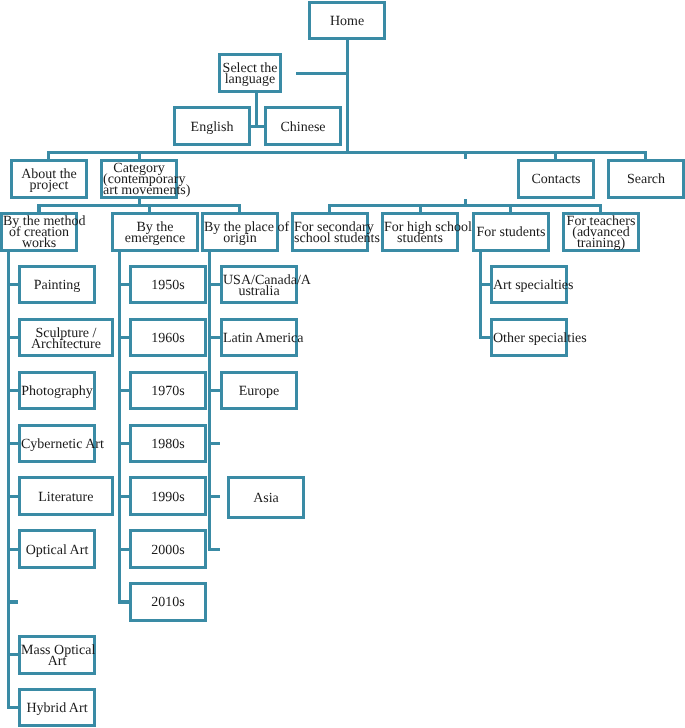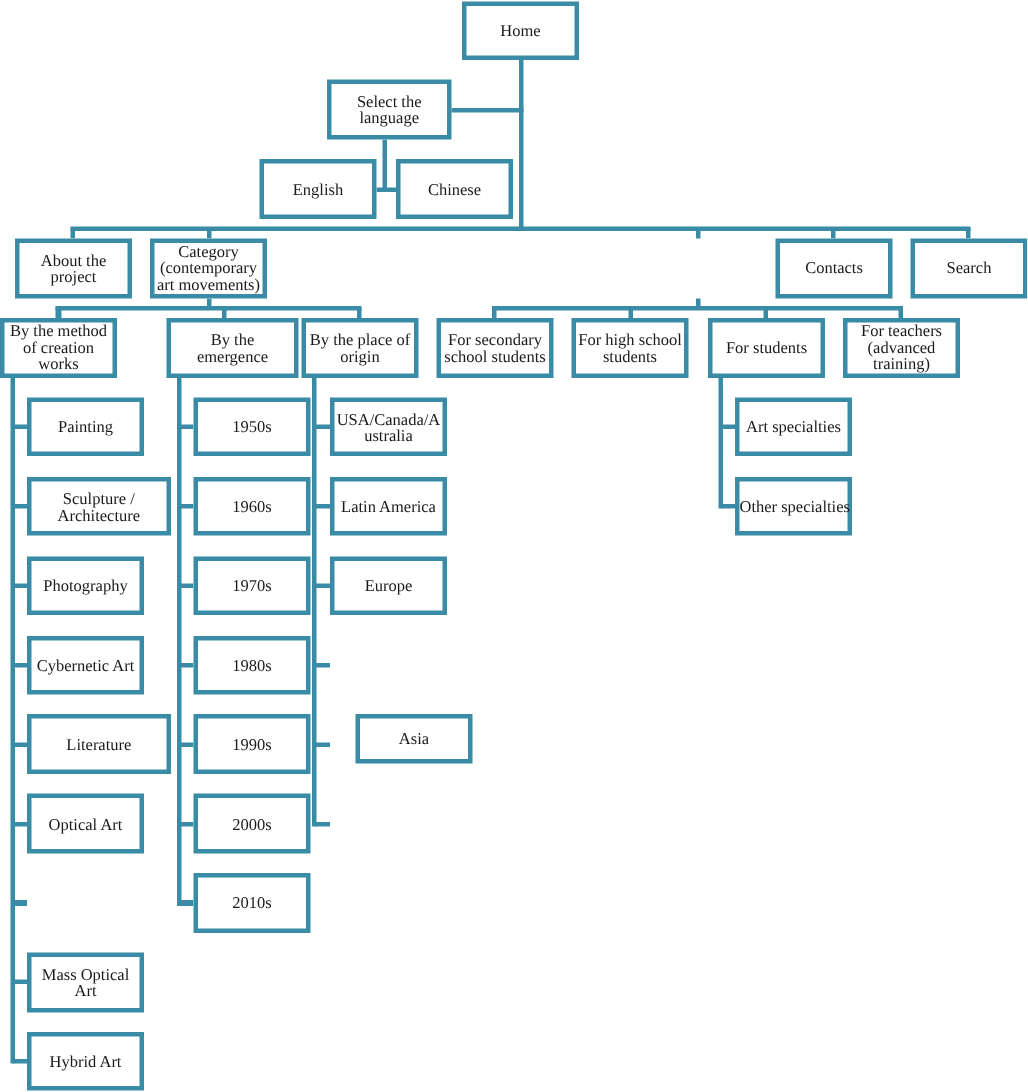--- a/index.html
+++ b/index.html
@@ -31,21 +31,21 @@
     display: flex;
     align-items: center;
     justify-content: center;
     z-index: 2;
   }
   .node > .label {
     position: relative;
     will-change: transform;
     top: 1px;
     color: #1a1a1a;
-    font-size: 11px;
+    font-size: 14px;
     line-height: 11px;
     text-align: center;
     white-space: nowrap;
     width: 100%;
   }
   .node > .label > .ln {
     display: block;
   }
   .conn {
     position: absolute;
@@ -104,21 +104,21 @@
   <div class="conn" style="left:209.7px;top:494.6px;width:10.2px;height:3.2px"></div>
   <div class="conn" style="left:209.7px;top:547.5px;width:10.2px;height:3.2px"></div>
   <div class="conn" style="left:478.9px;top:251.6px;width:3.2px;height:87.6px"></div>
   <div class="conn" style="left:480.5px;top:283.1px;width:9.9px;height:3.2px"></div>
   <div class="conn" style="left:480.5px;top:336.0px;width:9.9px;height:3.2px"></div>
   <div class="node" style="left:308.4px;top:0.5px;width:78.0px;height:39.6px">
       <span class="label">
         <span class="ln">Home</span>
       </span>
     </div>
-  <div class="node" style="left:217.8px;top:53.4px;width:83px;height:39.6px">
+  <div class="node" style="left:217.8px;top:53.4px;width:64px;height:39.6px">
       <span class="label">
         <span class="ln">Select the</span>
         <span class="ln">language</span>
       </span>
     </div>
   <div class="node" style="left:172.9px;top:106.3px;width:78.0px;height:39.6px">
       <span class="label">
         <span class="ln">English</span>
       </span>
     </div>
@@ -279,21 +279,21 @@
   <div class="node" style="left:219.9px;top:317.8px;width:78.0px;height:39.6px">
       <span class="label">
         <span class="ln">Latin America</span>
       </span>
     </div>
   <div class="node" style="left:219.9px;top:370.7px;width:78.0px;height:39.6px">
       <span class="label">
         <span class="ln">Europe</span>
       </span>
     </div>
-  <div class="node" style="left:237px;top:476.4px;width:78.0px;height:33px">
+  <div class="node" style="left:227px;top:476.4px;width:78.0px;height:43px">
       <span class="label">
         <span class="ln">Asia</span>
       </span>
     </div>
   <div class="node" style="left:490.4px;top:264.9px;width:78.0px;height:39.6px">
       <span class="label">
         <span class="ln">Art specialties</span>
       </span>
     </div>
   <div class="node" style="left:490.4px;top:317.8px;width:78.0px;height:39.6px">

